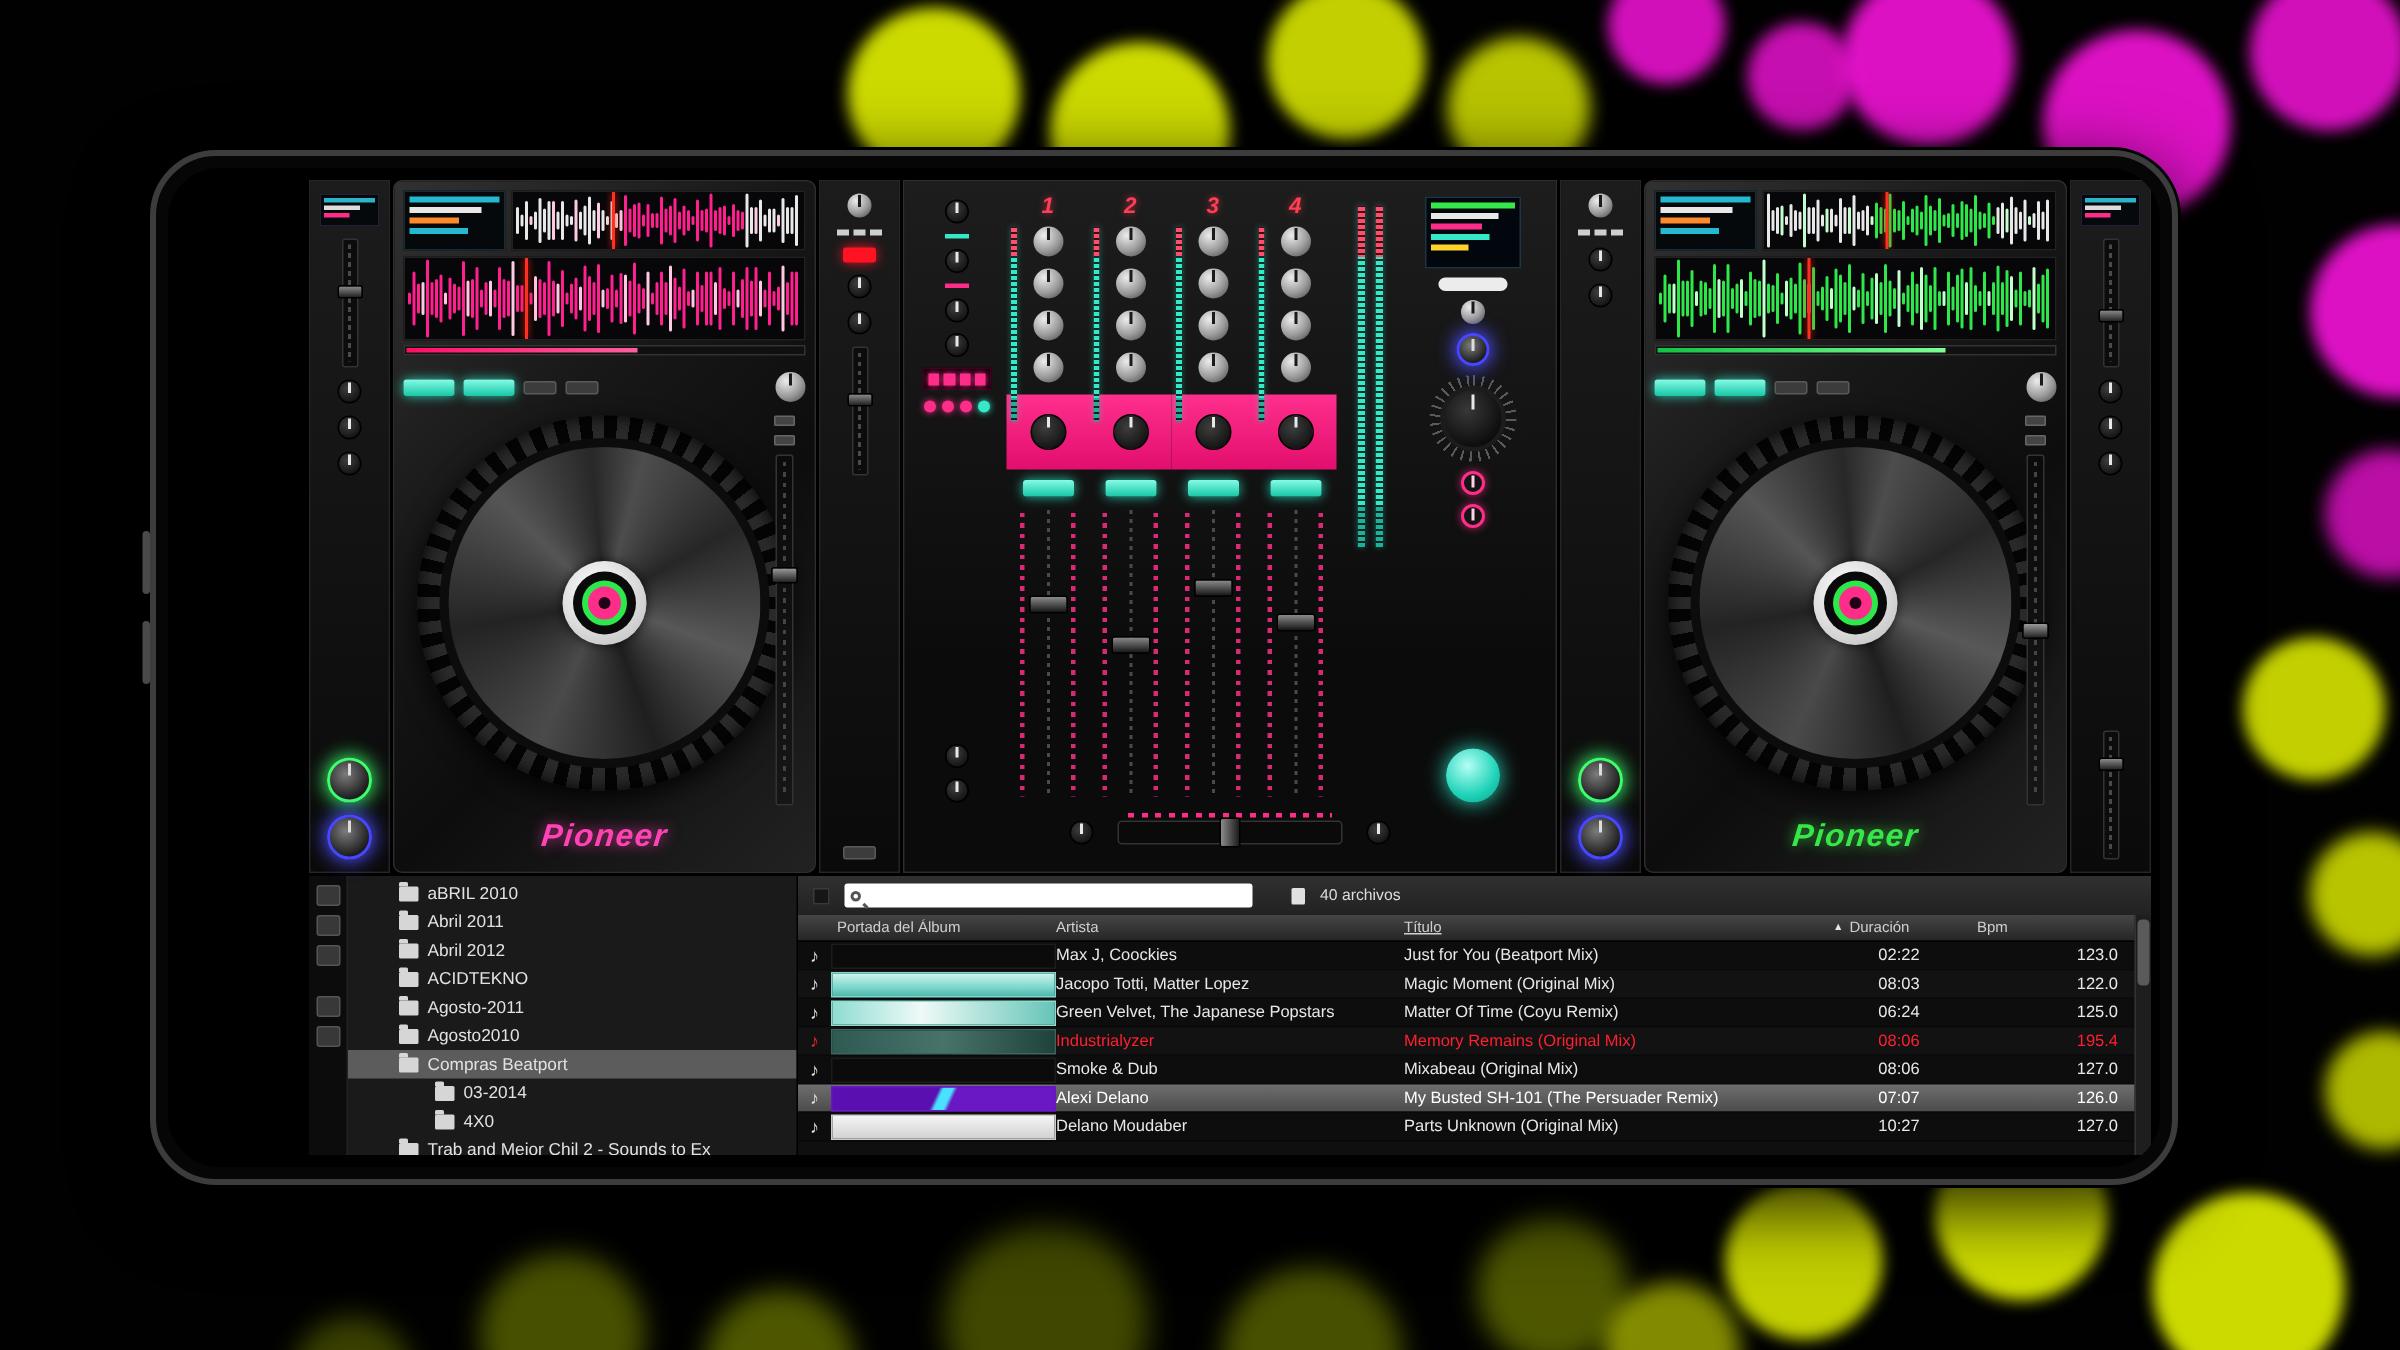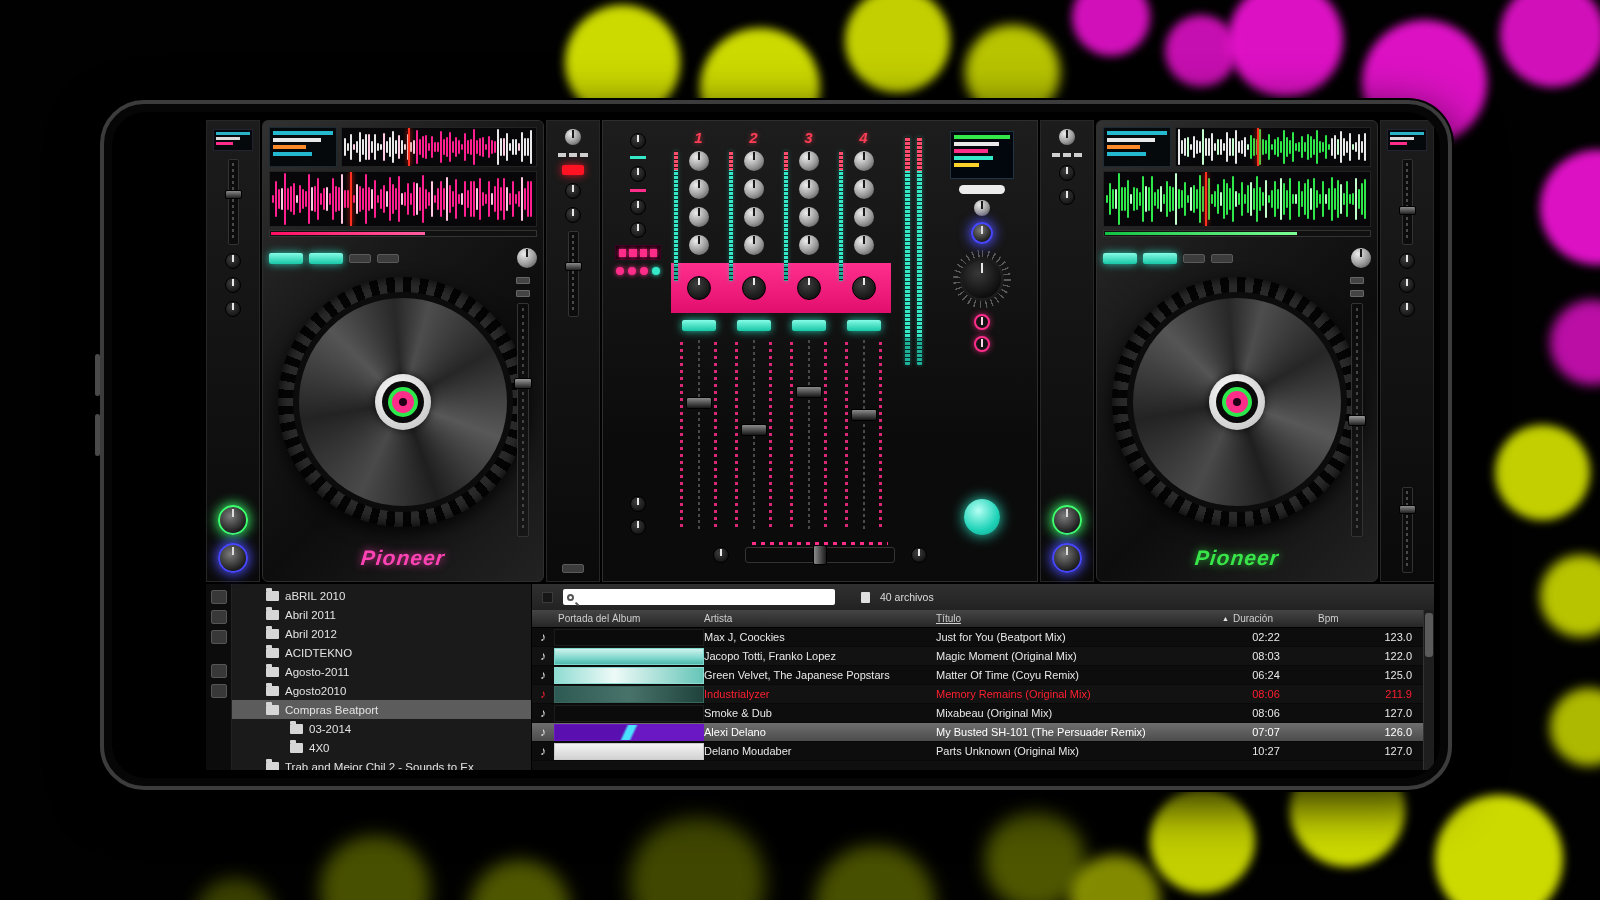--- a/index.html
+++ b/index.html
@@ -950,40 +950,40 @@
               <span class="note">♪</span>
               <span class="art"></span>
               <span>Max J, Coockies</span>
               <span>Just for You (Beatport Mix)</span>
               <span class="r-dur">02:22</span>
               <span class="r-bpm">123.0</span>
             </div>
             <div class="pl-row">
               <span class="note">♪</span>
               <span class="art art-a2"></span>
-              <span>Jacopo Totti, Franko Lopez</span>
+              <span>Jacopo Totti, Matter Lopez</span>
               <span>Magic Moment (Original Mix)</span>
               <span class="r-dur">08:03</span>
               <span class="r-bpm">122.0</span>
             </div>
             <div class="pl-row">
               <span class="note">♪</span>
               <span class="art art-a3"></span>
               <span>Green Velvet, The Japanese Popstars</span>
               <span>Matter Of Time (Coyu Remix)</span>
               <span class="r-dur">06:24</span>
               <span class="r-bpm">125.0</span>
             </div>
             <div class="pl-row hot">
               <span class="note">♪</span>
               <span class="art art-a4"></span>
               <span>Industrialyzer</span>
               <span>Memory Remains (Original Mix)</span>
               <span class="r-dur">08:06</span>
-              <span class="r-bpm">211.9</span>
+              <span class="r-bpm">195.4</span>
             </div>
             <div class="pl-row">
               <span class="note">♪</span>
               <span class="art"></span>
               <span>Smoke &amp; Dub</span>
               <span>Mixabeau (Original Mix)</span>
               <span class="r-dur">08:06</span>
               <span class="r-bpm">127.0</span>
             </div>
             <div class="pl-row selected">

